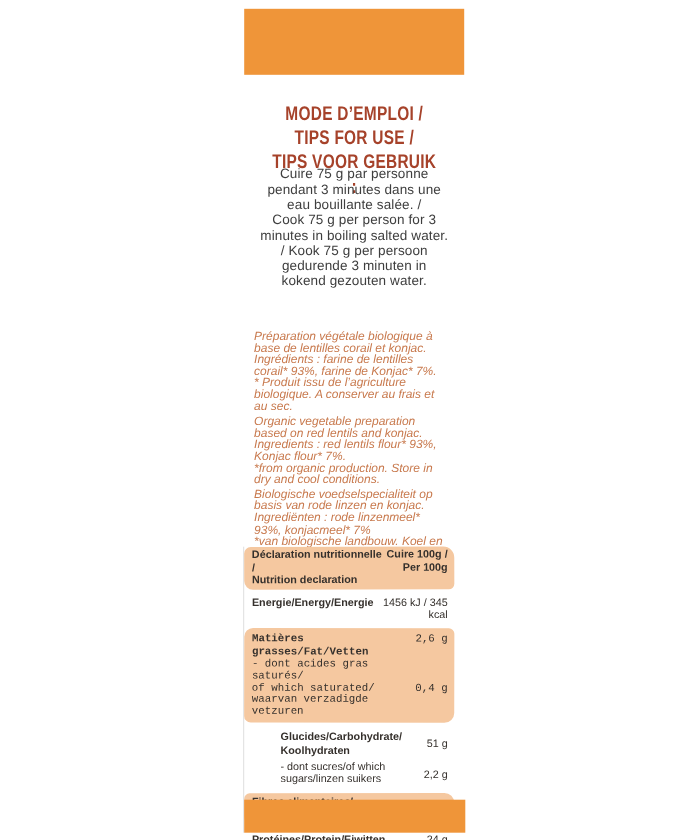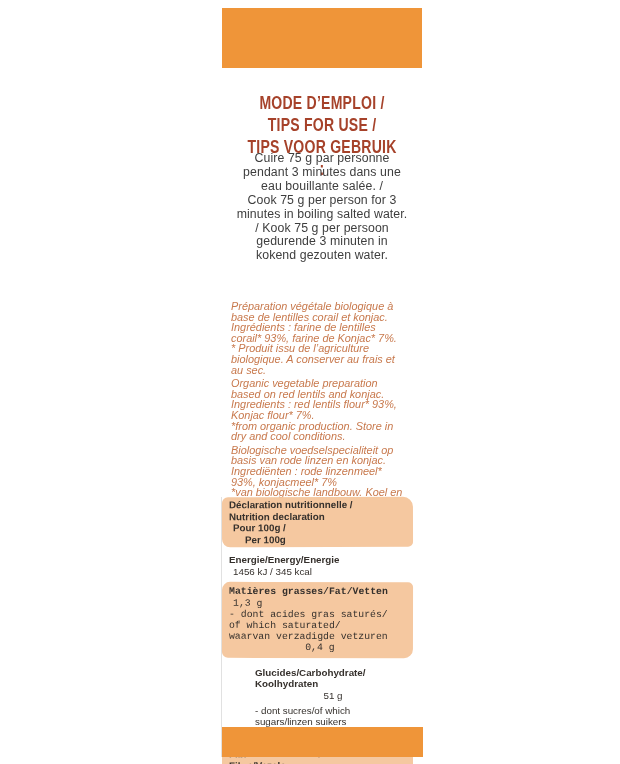--- a/index.html
+++ b/index.html
@@ -27,21 +27,21 @@
   .ingredients{
     position:absolute;left:231px;top:301px;width:196px;
     font-style:italic;color:var(--ingredient_orange,#c8794d);
     font-size:10.9px;line-height:10.6px;letter-spacing:0;
   }
   .ingredients p{margin:0 0 3px 0;}
 
   .crease{position:absolute;left:221px;top:497px;width:1px;height:260px;background:#d9d9d9;opacity:.8;}
 
   .ntable{position:absolute;left:222px;top:497px;width:191px;font-size:9.8px;color:#35302c;}
-  .nrow{display:flex;align-items:flex-start;flex-direction:column;}
+  .nrow{display:flex;align-items:flex-start;}
   .peach{
     background:var(--highlight_peach,#f5c8a0);
     border-radius:6px 10px 5px 8px;
   }
   .nlabel{flex:1;font-weight:700;line-height:11.5px;}
   .nlabel.reg{font-weight:400;line-height:10.8px;}
   .nvalue{text-align:right;line-height:11.5px;padding-left:4px;}
   .nvalue.bold{font-weight:700;}
   .vcenter{align-self:center;}
 
@@ -99,33 +99,33 @@
 droog bewaaren.</p>
   </div>
 
   <div class="crease"></div>
 
   <div class="ntable">
 
     <div class="nrow peach hdr-row">
       <div class="nlabel pre">Déclaration nutritionnelle /
 Nutrition declaration</div>
-      <div class="nvalue bold pre">Pour 100g /
+      <div class="nvalue bold pre">Cuire 100g /
 Per 100g</div>
     </div>
 
     <div class="nrow energie-row">
       <div class="nlabel">Energie/Energy/Energie</div>
       <div class="nvalue">1456 kJ / 345 kcal</div>
     </div>
 
     <div class="peach fat-block">
       <div class="nrow">
         <div class="nlabel">Matières grasses/Fat/Vetten</div>
-        <div class="nvalue">1,3 g</div>
+        <div class="nvalue">2,6 g</div>
       </div>
       <div class="nrow fat-sub">
         <div class="nlabel reg pre">- dont acides gras saturés/
 of which saturated/
 waarvan verzadigde vetzuren</div>
         <div class="nvalue vcenter">0,4 g</div>
       </div>
     </div>
 
     <div class="carb-block">

